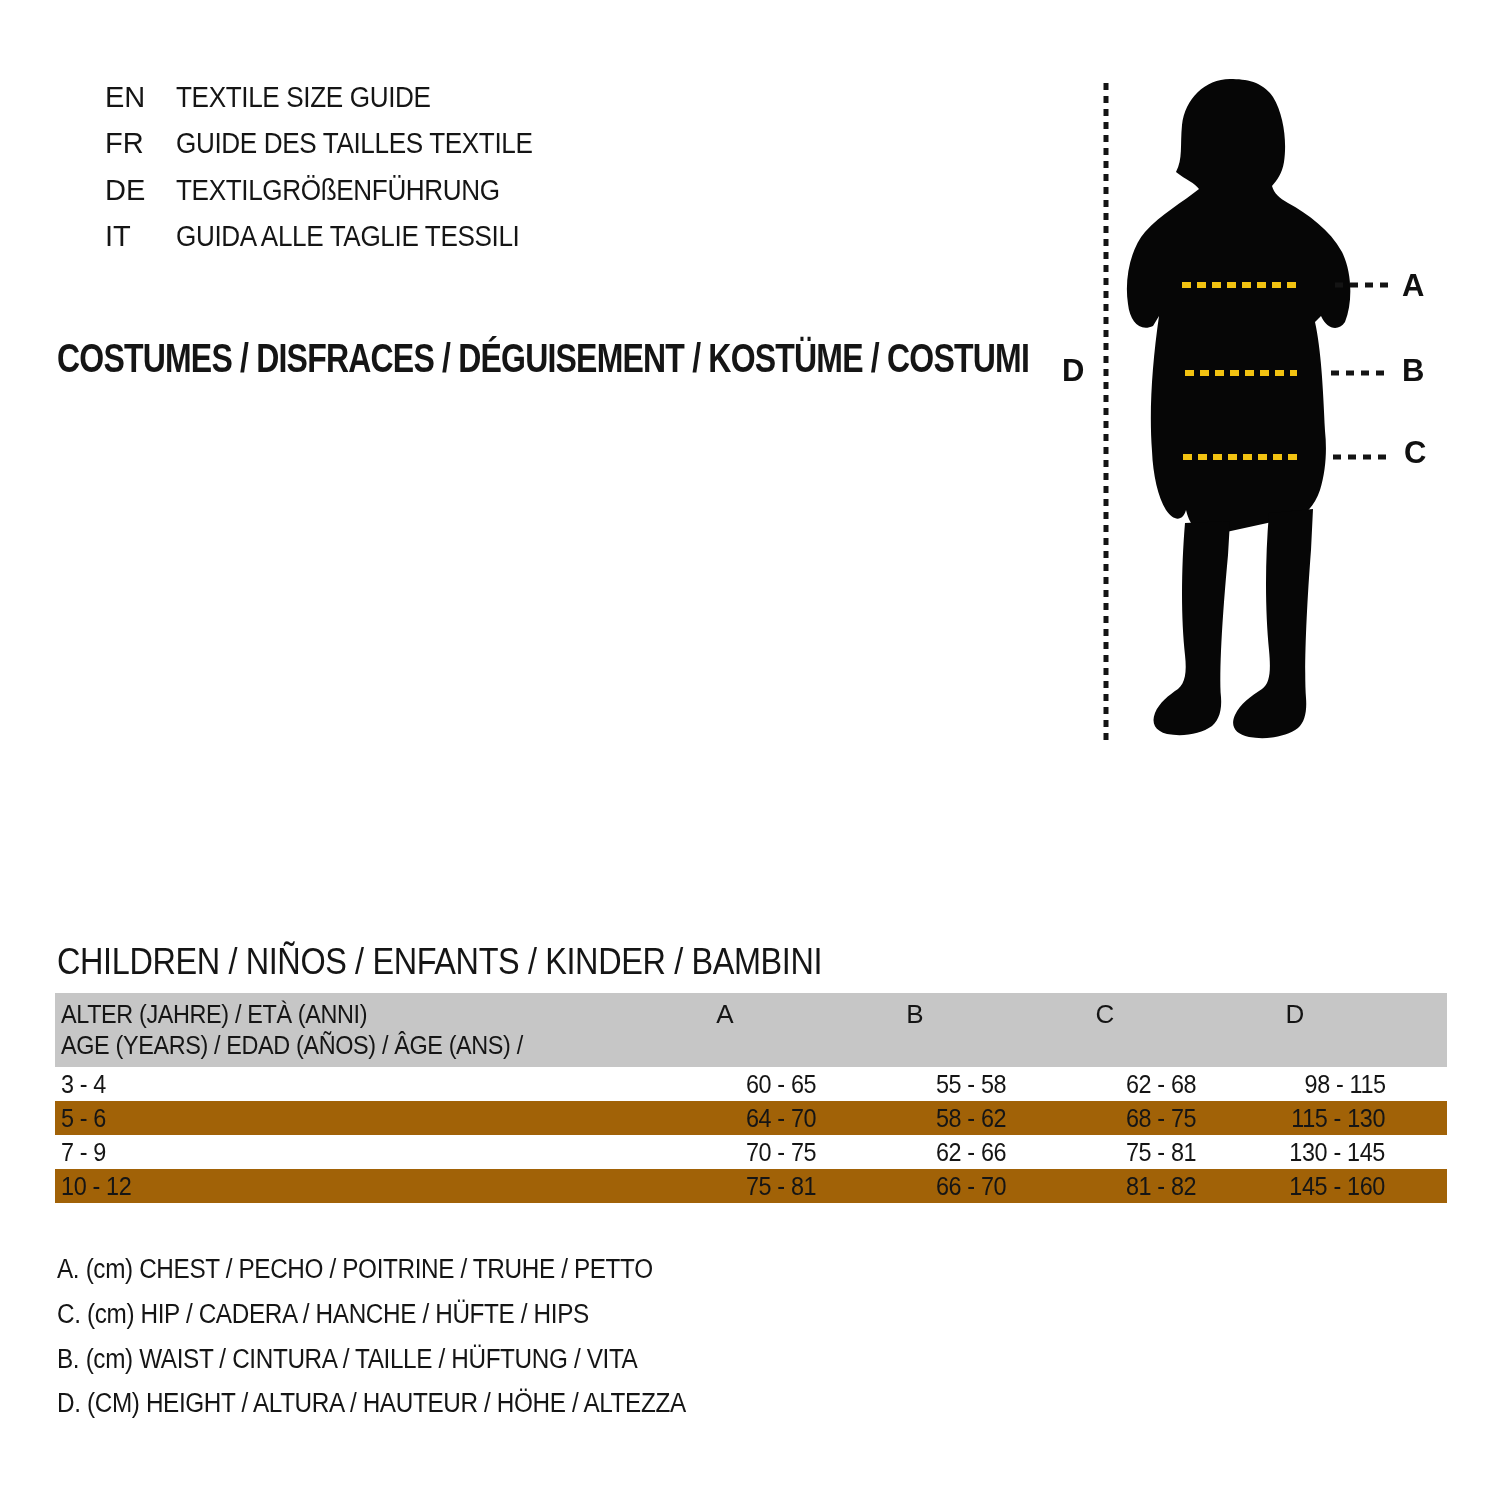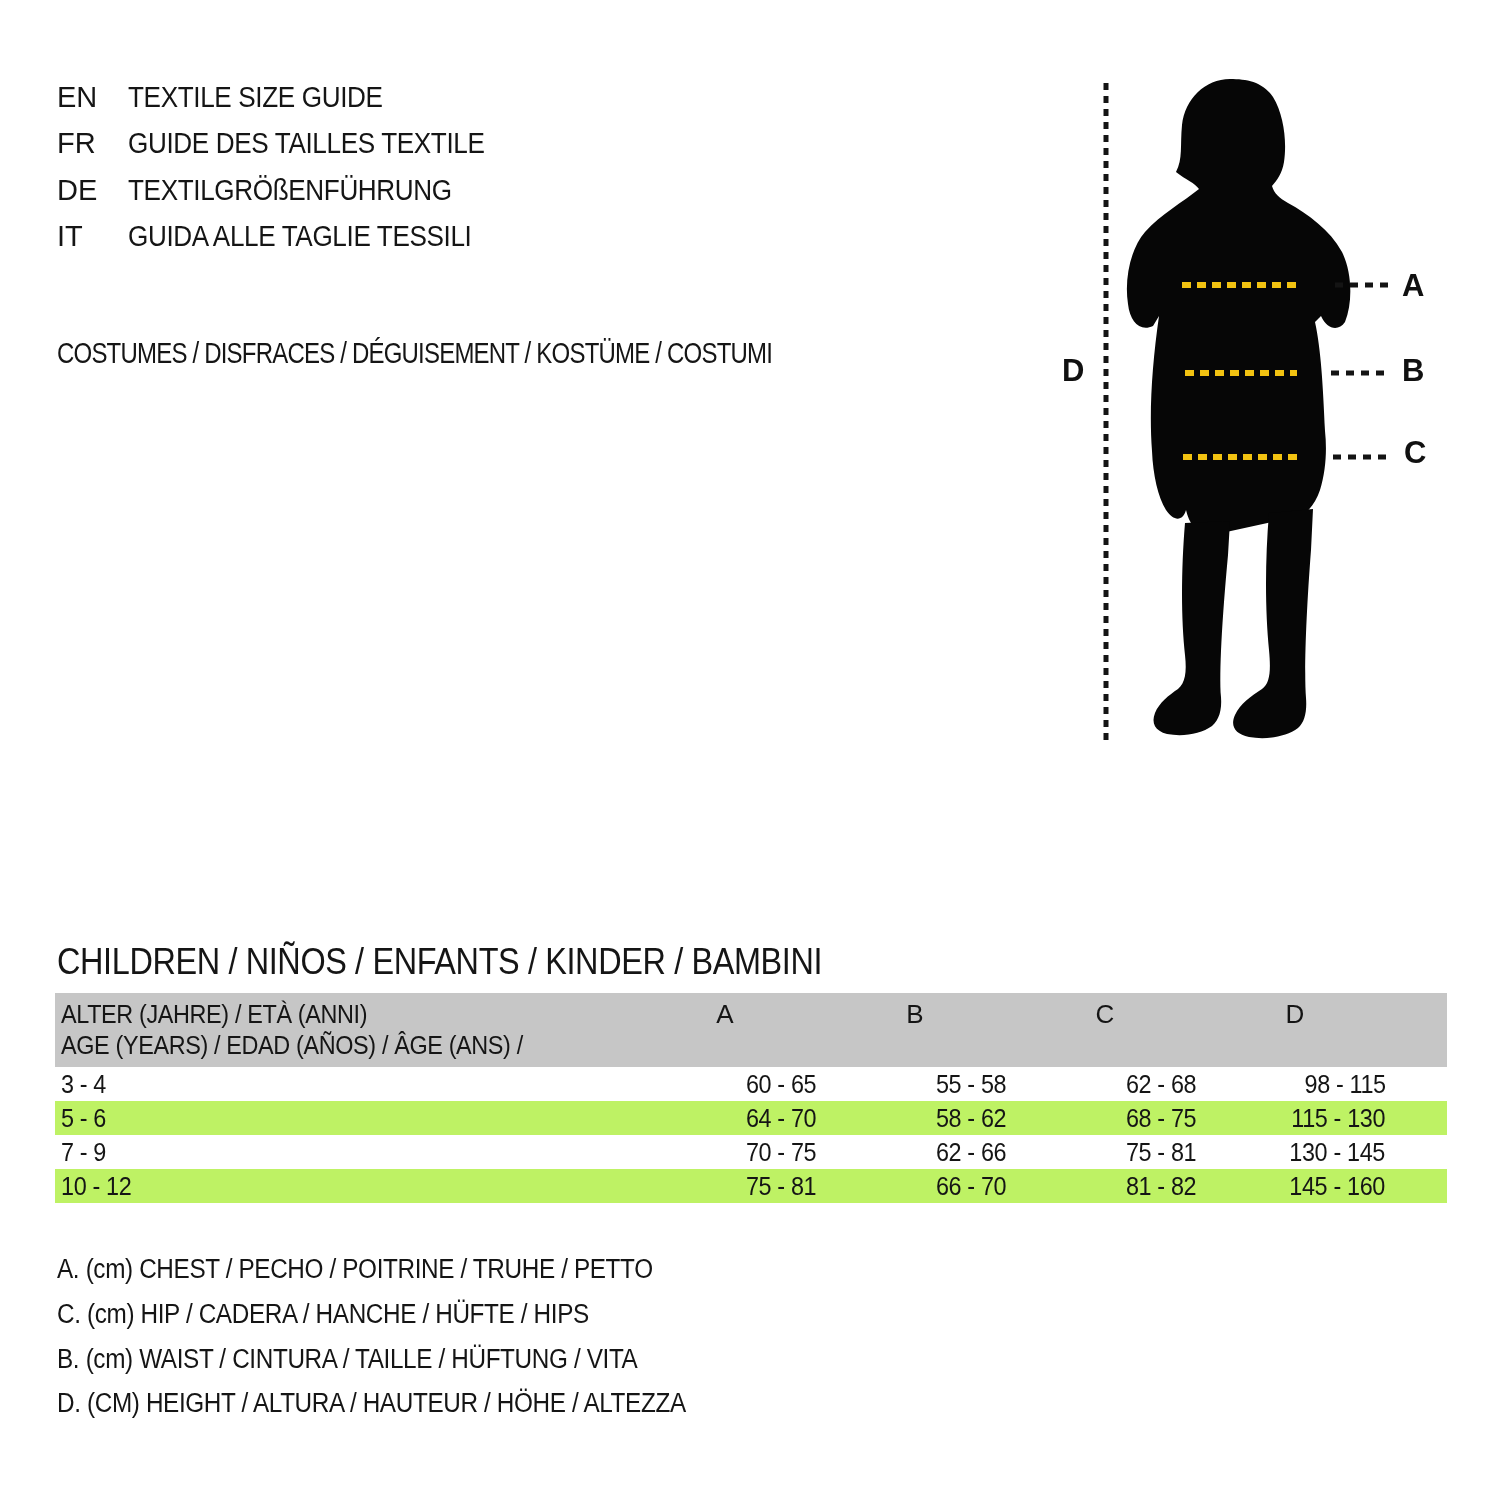--- a/index.html
+++ b/index.html
@@ -5,43 +5,43 @@
   html,body{margin:0;padding:0;background:#fff;}
   .page{
     position:relative;width:1501px;height:1500px;background:#ffffff;overflow:hidden;
     font-family:"Liberation Sans", sans-serif;color:#151515;
   }
   .cond{display:inline-block;transform:scaleX(0.9);transform-origin:0 50%;letter-spacing:-0.4px;white-space:nowrap;}
   .cond-c{display:inline-block;transform:scaleX(0.9);transform-origin:50% 50%;letter-spacing:-0.4px;white-space:nowrap;}
 
   
   .lang-block{position:absolute;left:57px;top:74px;font-size:29px;line-height:46.3px;}
-  .lang-row{display:flex;}
+  .lang-row{display:flex;margin-left:48px;}
   .lang-code{width:71px;flex:0 0 71px;}
   
-  .category-line{position:absolute;left:57px;top:336px;font-size:30px;font-weight:400;}
+  .category-line{position:absolute;left:57px;top:336px;font-size:40px;font-weight:700;}
   .category-line .cond{transform:scaleX(0.8);letter-spacing:-1px;}
 
   
   .figure-svg{position:absolute;left:1075px;top:55px;}
   .measure-label{position:absolute;font-size:31px;line-height:31px;font-weight:700;color:#101010;}
   .label-a{left:1402px;top:270px;}
   .label-b{left:1402px;top:355px;}
   .label-c{left:1404px;top:437px;}
   .label-d{left:1062px;top:355px;}
 
   
   .section-title{position:absolute;left:57px;top:941px;font-size:36px;}
   .size-table{position:absolute;left:55px;top:993px;width:1392px;font-size:26px;}
   .t-grid{display:grid;grid-template-columns:575px 190px 190px 190px 190px;box-sizing:border-box;}
   .t-header{background:#c6c6c6;height:74px;padding-top:6px;box-sizing:border-box;}
   .t-header .age-cell{padding-left:6px;line-height:31px;}
   .t-col-head{text-align:center;line-height:31px;}
   .t-row{height:34px;align-items:center;}
-  .t-row.alt{background:#bef264;}
+  .t-row.alt{background:#a16207;}
   .t-row .age-cell{padding-left:6px;}
   .t-val{text-align:right;}
 
   
   .legend{position:absolute;left:57px;top:1247px;font-size:27px;line-height:44.8px;}
 </style>
 </head>
 <body>
 
 <div class="page">

